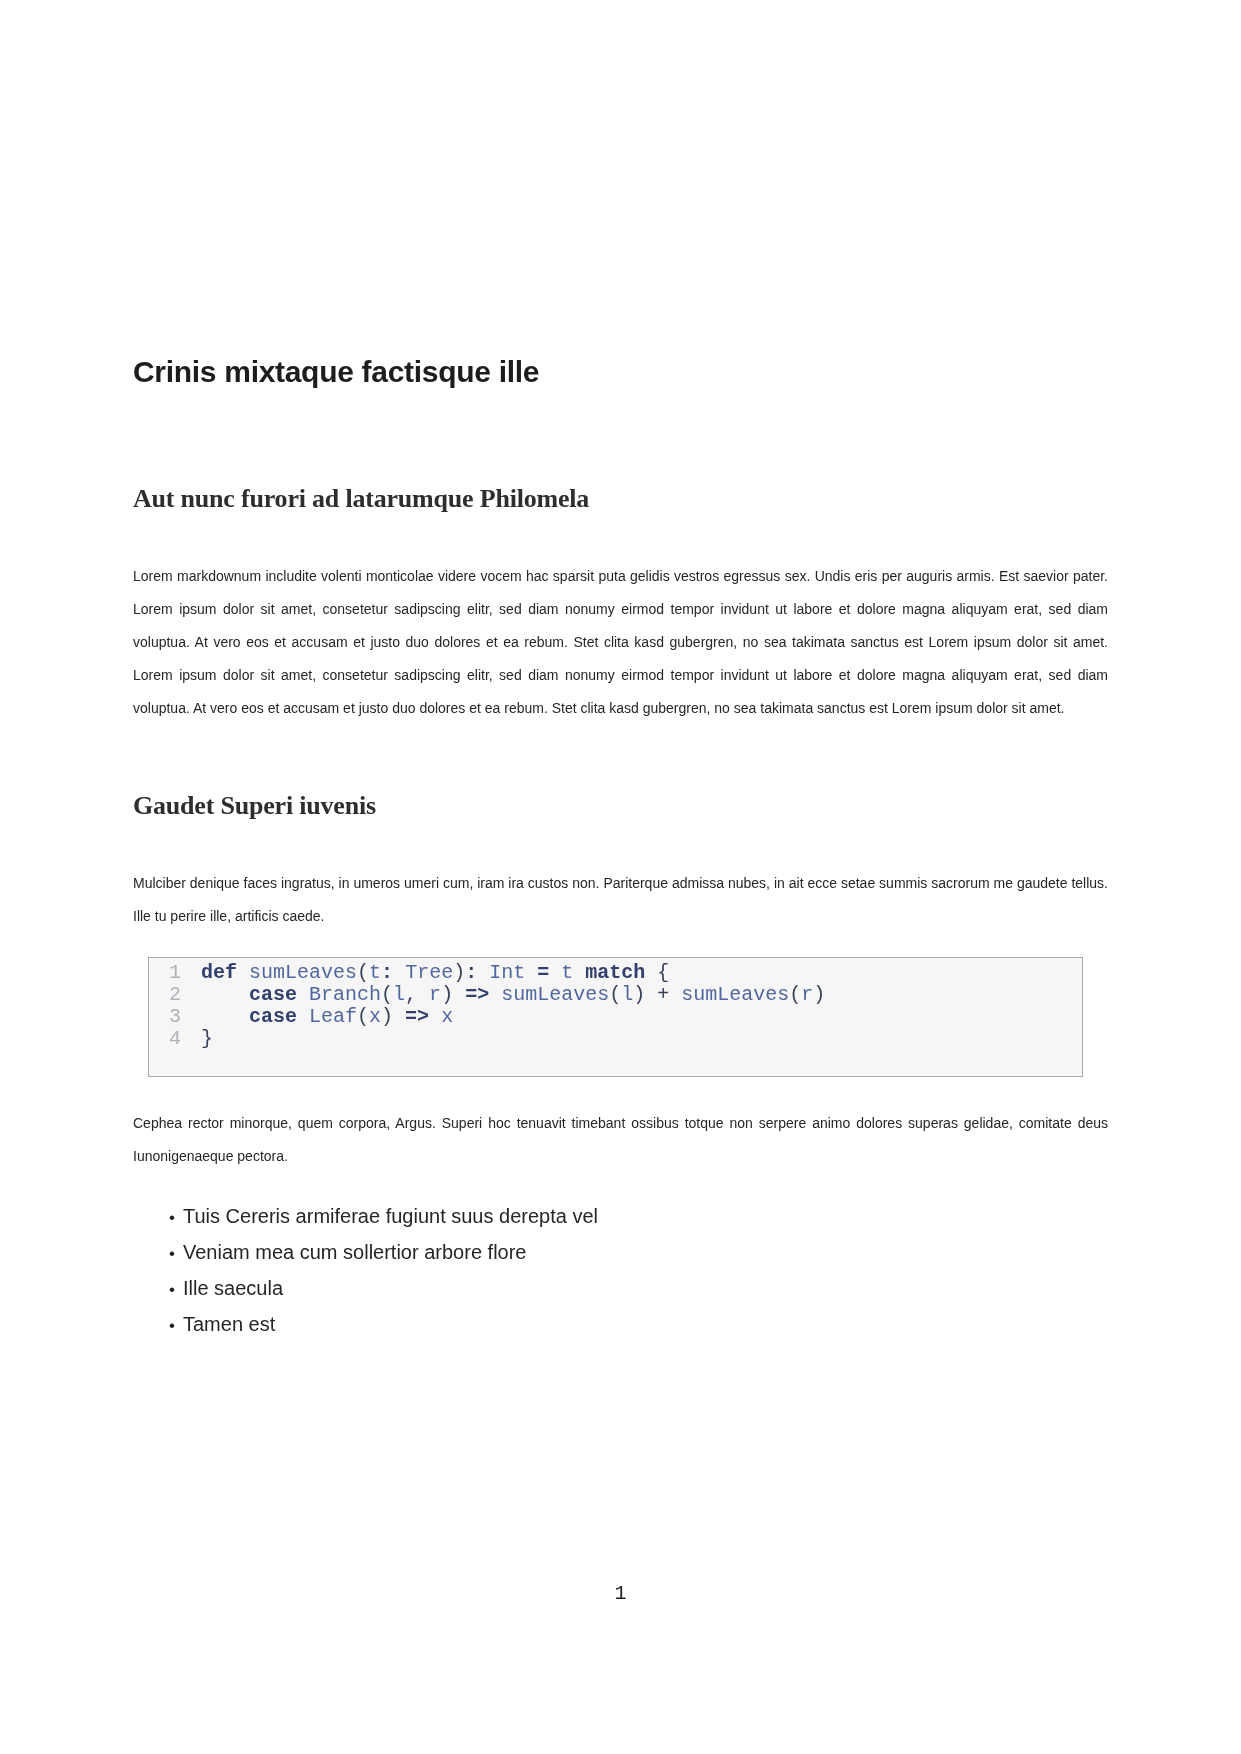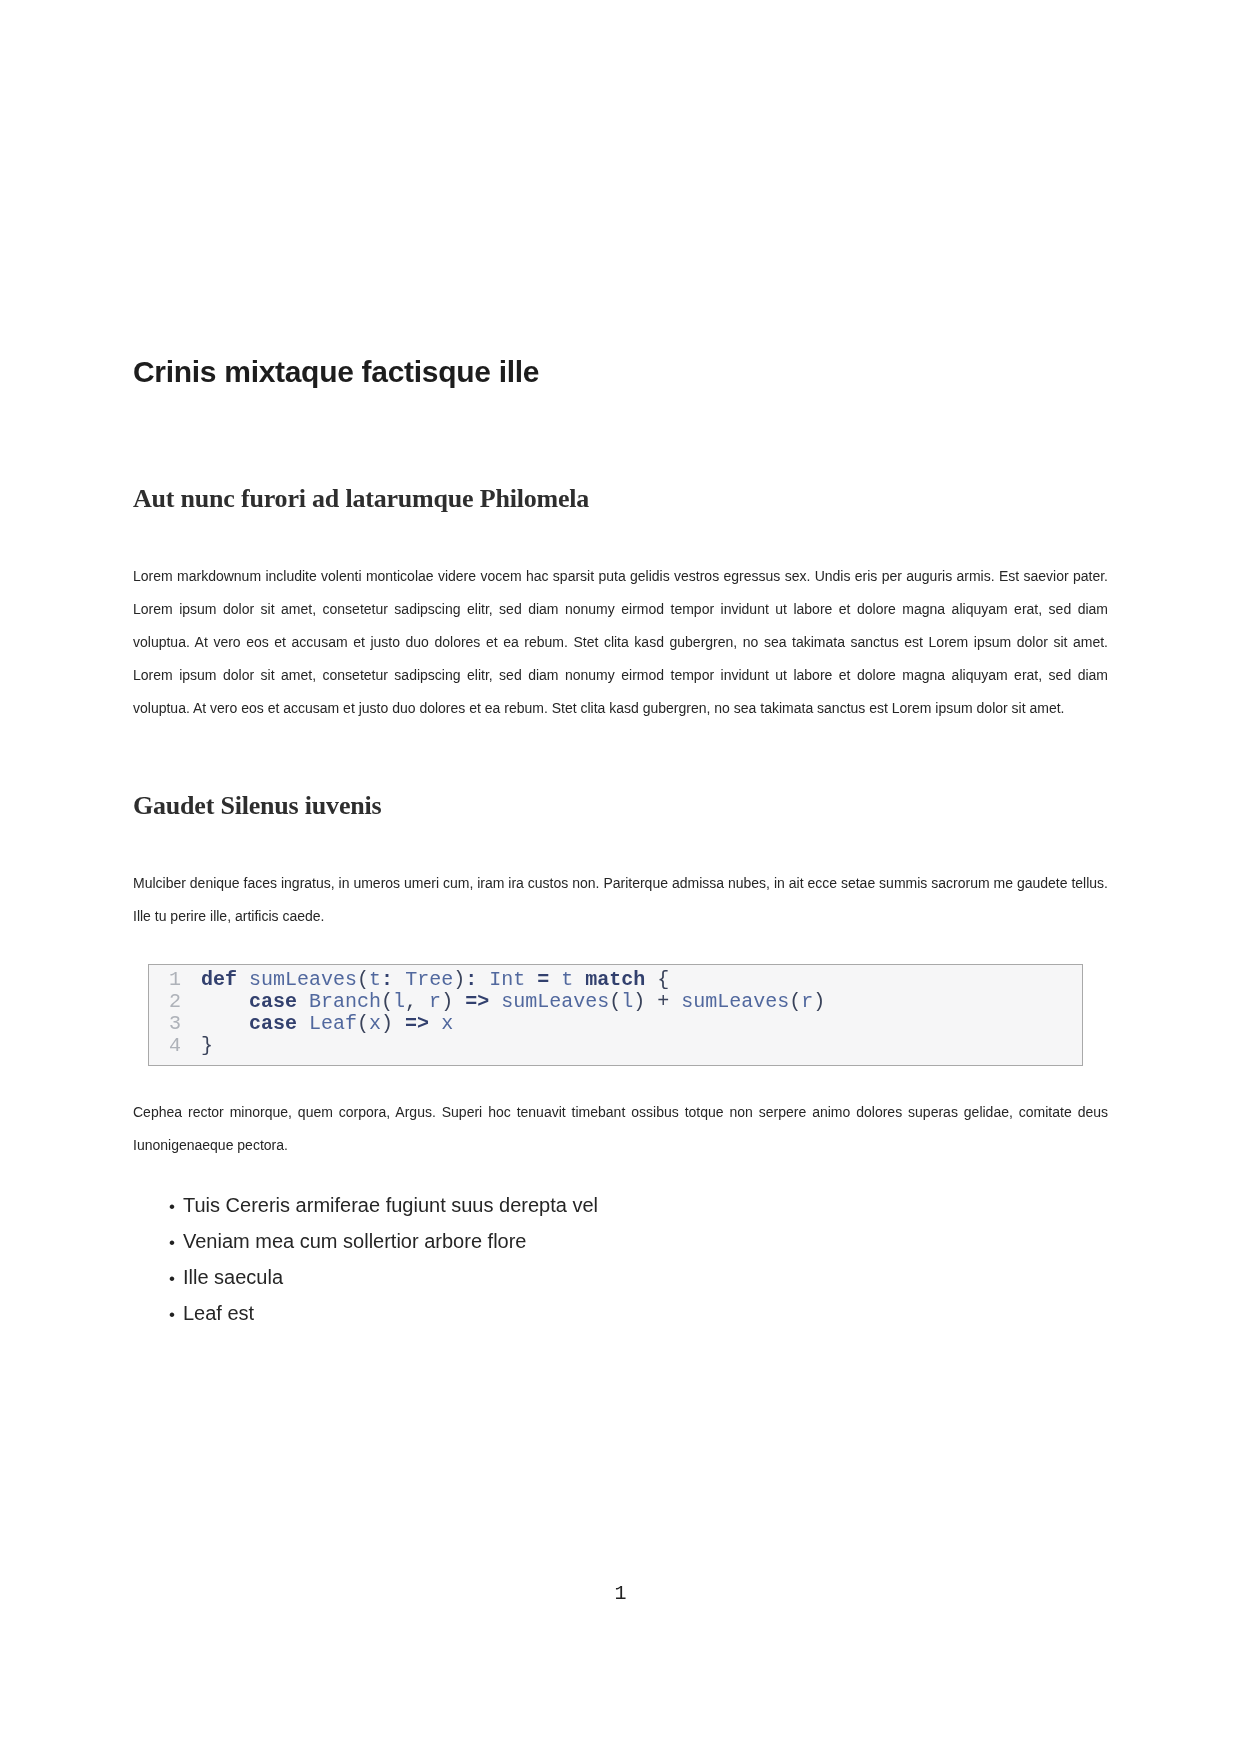--- a/index.html
+++ b/index.html
@@ -49,25 +49,25 @@
   h2.second{margin-top:66px;}
   p.body-paragraph{
     margin:0;
     font-size:14px;
     line-height:33px;
     text-align:justify;
     hyphens:manual;
     color:var(--body-text);
   }
   .code-block{
-    margin:31px 0 30px 15px;
+    margin:24px 0 30px 15px;
     width:933px;
     background:var(--code-background);
     border:1px solid var(--code-border);
-    padding:4px 0 8px 0;
+    padding:4px 0 26px 0;
     font-family:"Liberation Mono",monospace;
     font-size:20px;
     line-height:22px;
   }
   .code-line{white-space:pre;}
   .ln{
     display:inline-block;
     width:32px;
     text-align:right;
     margin-right:20px;
@@ -112,21 +112,21 @@
 <body>
 
 <div class="content">
 
   <h1 class="doc-title">Crinis mixtaque factisque ille</h1>
 
   <h2 class="section-heading first">Aut nunc furori ad latarumque Philomela</h2>
 
   <p class="body-paragraph">Lorem markdownum includite volenti monticolae videre vocem hac sparsit puta gelidis vestros egres­sus sex. Undis eris per auguris armis. Est saevior pater. Lorem ipsum dolor sit amet, consetetur sadipscing elitr, sed diam nonumy eirmod tempor invidunt ut labore et dolore magna aliquyam erat, sed diam voluptua. At vero eos et accusam et justo duo dolores et ea rebum. Stet clita kasd gubergren, no sea takimata sanctus est Lorem ipsum dolor sit amet. Lorem ipsum dolor sit amet, consetetur sadipscing elitr, sed diam nonumy eirmod tempor invidunt ut labore et dolore magna aliquyam erat, sed diam voluptua. At vero eos et accusam et justo duo dolores et ea rebum. Stet clita kasd gubergren, no sea takimata sanctus est Lorem ipsum dolor sit amet.</p>
 
-  <h2 class="section-heading second">Gaudet Silenus iuvenis</h2>
+  <h2 class="section-heading second">Gaudet Superi iuvenis</h2>
 
   <p class="body-paragraph">Mulciber denique faces ingratus, in umeros umeri cum, iram ira custos non. Pariterque admissa nubes, in ait ecce setae summis sacrorum me gaudete tellus. Ille tu perire ille, artificis caede.</p>
 
   <div class="code-block">
     <div>
         <div class="code-line"><span class="ln">1</span><span class="code-text"><span class="tok-kw">def</span><span class="tok-pn"> </span><span class="tok-id">sumLeaves</span><span class="tok-pn">(</span><span class="tok-id">t</span><span class="tok-kw">:</span><span class="tok-pn"> </span><span class="tok-id">Tree</span><span class="tok-pn">)</span><span class="tok-kw">:</span><span class="tok-pn"> </span><span class="tok-id">Int</span><span class="tok-pn"> </span><span class="tok-kw">=</span><span class="tok-pn"> </span><span class="tok-id">t</span><span class="tok-pn"> </span><span class="tok-kw">match</span><span class="tok-pn"> {</span></span></div>
         <div class="code-line"><span class="ln">2</span><span class="code-text"><span class="tok-pn">    </span><span class="tok-kw">case</span><span class="tok-pn"> </span><span class="tok-id">Branch</span><span class="tok-pn">(</span><span class="tok-id">l</span><span class="tok-pn">, </span><span class="tok-id">r</span><span class="tok-pn">) </span><span class="tok-kw">=&gt;</span><span class="tok-pn"> </span><span class="tok-id">sumLeaves</span><span class="tok-pn">(</span><span class="tok-id">l</span><span class="tok-pn">) + </span><span class="tok-id">sumLeaves</span><span class="tok-pn">(</span><span class="tok-id">r</span><span class="tok-pn">)</span></span></div>
         <div class="code-line"><span class="ln">3</span><span class="code-text"><span class="tok-pn">    </span><span class="tok-kw">case</span><span class="tok-pn"> </span><span class="tok-id">Leaf</span><span class="tok-pn">(</span><span class="tok-id">x</span><span class="tok-pn">) </span><span class="tok-kw">=&gt;</span><span class="tok-pn"> </span><span class="tok-id">x</span></span></div>
         <div class="code-line"><span class="ln">4</span><span class="code-text"><span class="tok-pn">}</span></span></div>
       </div>
@@ -142,19 +142,19 @@
       <li class="list-item">
         <span class="bullet">•</span>
         <span>Veniam mea cum sollertior arbore flore</span>
       </li>
       <li class="list-item">
         <span class="bullet">•</span>
         <span>Ille saecula</span>
       </li>
       <li class="list-item">
         <span class="bullet">•</span>
-        <span>Leaf est</span>
+        <span>Tamen est</span>
       </li>
     </ul>
 
   <div class="page-number">1</div>
 
 </div>
 
 </body></html>

